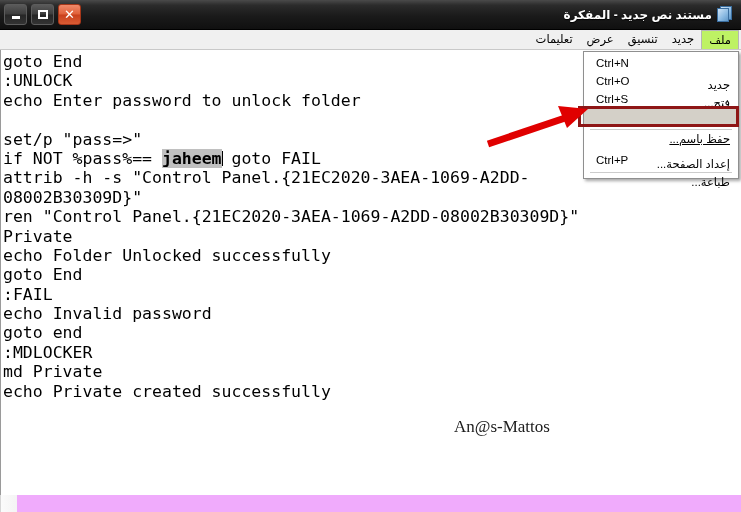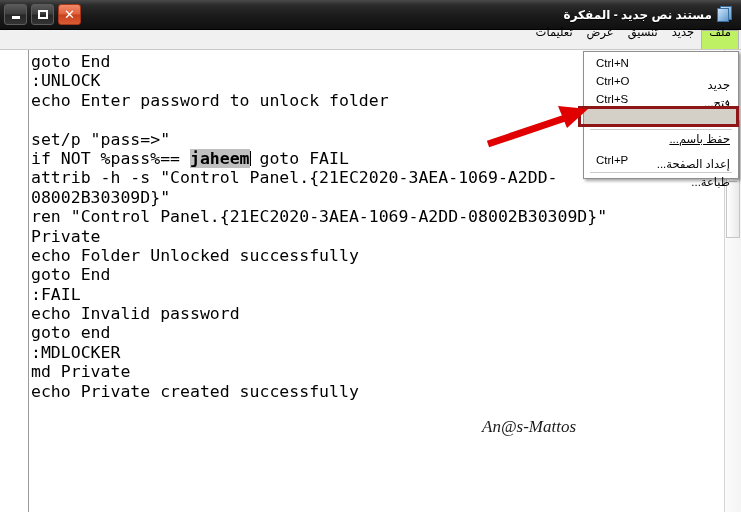--- a/index.html
+++ b/index.html
@@ -125,42 +125,41 @@
     padding-right: 2px;
     box-sizing: border-box;
     position: relative;
     z-index: 30;
   }
   .menu-item {
     font-size: 11.5px;
     color: #000000;
     padding: 2px 7px 10px 7px;
     display: flex;
-    align-items: flex-end;
+    align-items: flex-start;
     white-space: nowrap;
     cursor: default;
     box-sizing: border-box;
   }
   .menu-item.active {
     background: #bef264;
     border-left: 1px solid #b5b5b5;
     border-right: 1px solid #b5b5b5;
     border-top: 1px solid #b5b5b5;
   }
 
   
   #client {
     flex: 1 1 auto;
     position: relative;
     background: #f0abfc;
     display: flex;
-    flex-direction: row;
+    flex-direction: column;
     direction: ltr;
     overflow: hidden;
-    margin-left: 28px;
   }
   #textarea {
     flex: 1 1 auto;
     position: relative;
     background: #ffffff;
     border-left: 1px solid #9a9a9a;
     border-top: 0;
     box-sizing: border-box;
     overflow: hidden;
     direction: ltr;
@@ -195,21 +194,20 @@
   
   #watermark {
     position: absolute;
     left: 453px;
     top: 367px;
     font-family: "Liberation Serif", "DejaVu Serif", serif;
     font-size: 17px;
     color: #1c1c1c;
     white-space: nowrap;
     z-index: 5;
-    font-style: italic;
   }
 
   
   #vscroll {
     flex: 0 0 17px;
     width: 17px;
     background: #ffffff;
     position: relative;
     border-left: 1px solid #d6d6d6;
     box-sizing: border-box;

